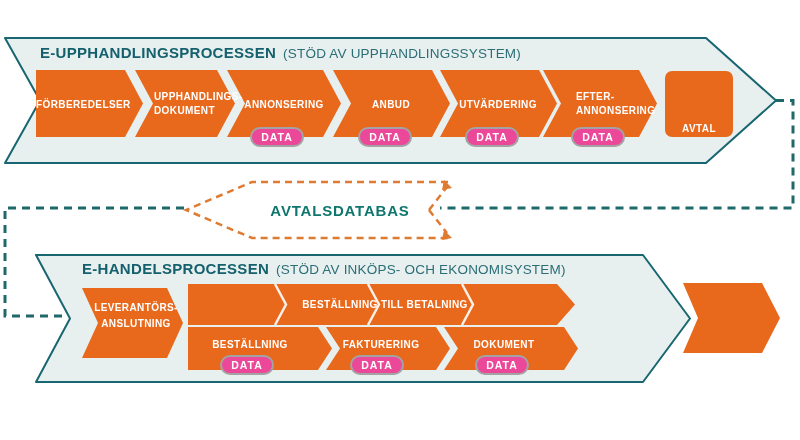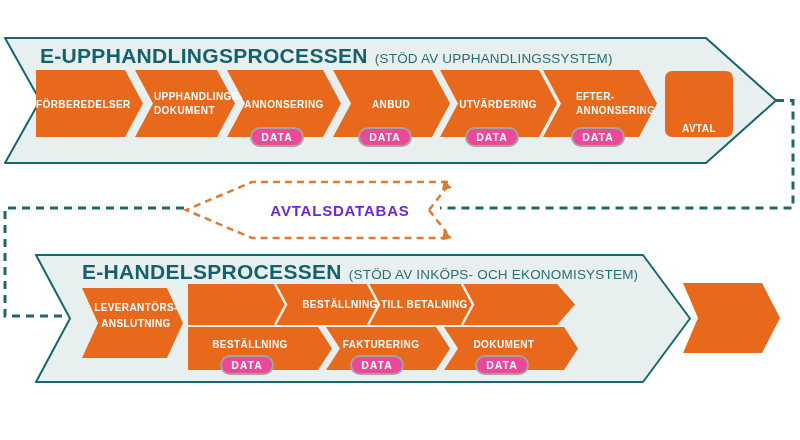--- a/index.html
+++ b/index.html
@@ -9,29 +9,29 @@
   }
   .stage svg{position:absolute;left:0;top:0;}
   .lbl{
     position:absolute;color:#ffffff;font-weight:bold;font-size:10px;
     letter-spacing:.4px;line-height:14px;white-space:nowrap;
   }
   .lbl.center{text-align:center;}
   .title{
     position:absolute;display:flex;align-items:baseline;gap:7px;white-space:nowrap;
   }
-  .title .big{font-weight:bold;font-size:21px;color:#14616D;letter-spacing:.3px;}
+  .title .big{font-weight:bold;font-size:15px;color:#14616D;letter-spacing:.3px;}
   .title .small{font-weight:normal;font-size:13.5px;color:#2A6E76;letter-spacing:.2px;}
   .badge{
     position:absolute;width:54px;height:20px;background:#ec4899;border:2px solid #a3a3a3;
     border-radius:12px;color:#ffffff;font-weight:bold;font-size:10.5px;letter-spacing:1px;
     display:flex;align-items:center;justify-content:center;box-sizing:border-box;
   }
   .dbLabel{
-    position:absolute;color:#6d28d9;font-weight:bold;font-size:15px;
+    position:absolute;color:#0f766e;font-weight:bold;font-size:15px;
     letter-spacing:.8px;text-align:center;white-space:nowrap;
   }
 </style>
 </head>
 <body>
 
 <div class="stage">
 
   <svg width="800" height="440" viewBox="0 0 800 440">
 

